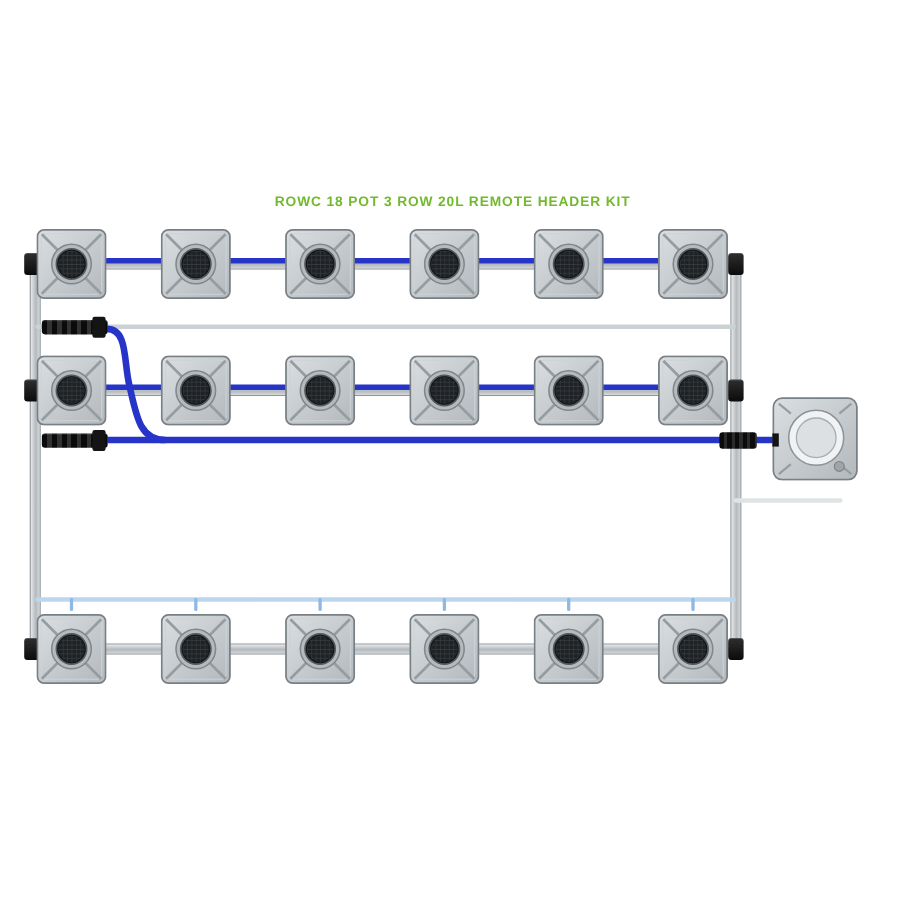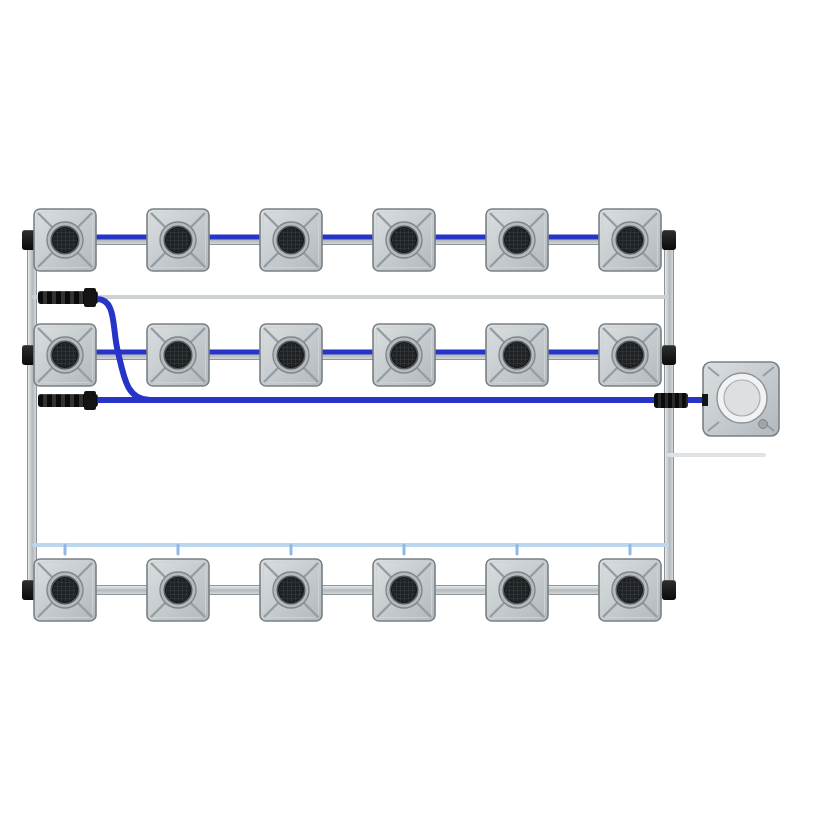--- a/index.html
+++ b/index.html
@@ -55,20 +55,21 @@
         <stop offset="0" stop-color="#dbdfe2"></stop>
         <stop offset="1" stop-color="#b2b8bc"></stop>
       </linearGradient>
       <pattern id="lidGrid" width="4" height="4" patternUnits="userSpaceOnUse">
         <rect width="4" height="4" fill="#1f2224"></rect>
         <path d="M0 0H4M0 0V4" stroke="#3a3f43" stroke-width="1"></path>
       </pattern>
     </defs>
   </svg>
 
+  <div id="title">ROWC 18 POT 3 ROW 20L REMOTE HEADER KIT</div>
 
   <div class="rail-h" style="left:27px;top:235px;width:647px;"></div>
   <div class="rail-h" style="left:27px;top:350px;width:647px;"></div>
   <div class="rail-h" style="left:27px;top:585px;width:647px;"></div>
   <div class="rail-v" style="left:27px;top:235px;height:360px;"></div>
   <div class="rail-v" style="left:664px;top:235px;height:360px;"></div>
 
   <svg id="tube-layer" width="823" height="823" viewBox="0 0 823 823">
     <path class="tube line-grey" d="M34 297 H667"></path>
     <path class="tube line-pale" d="M669 455 H764"></path>

